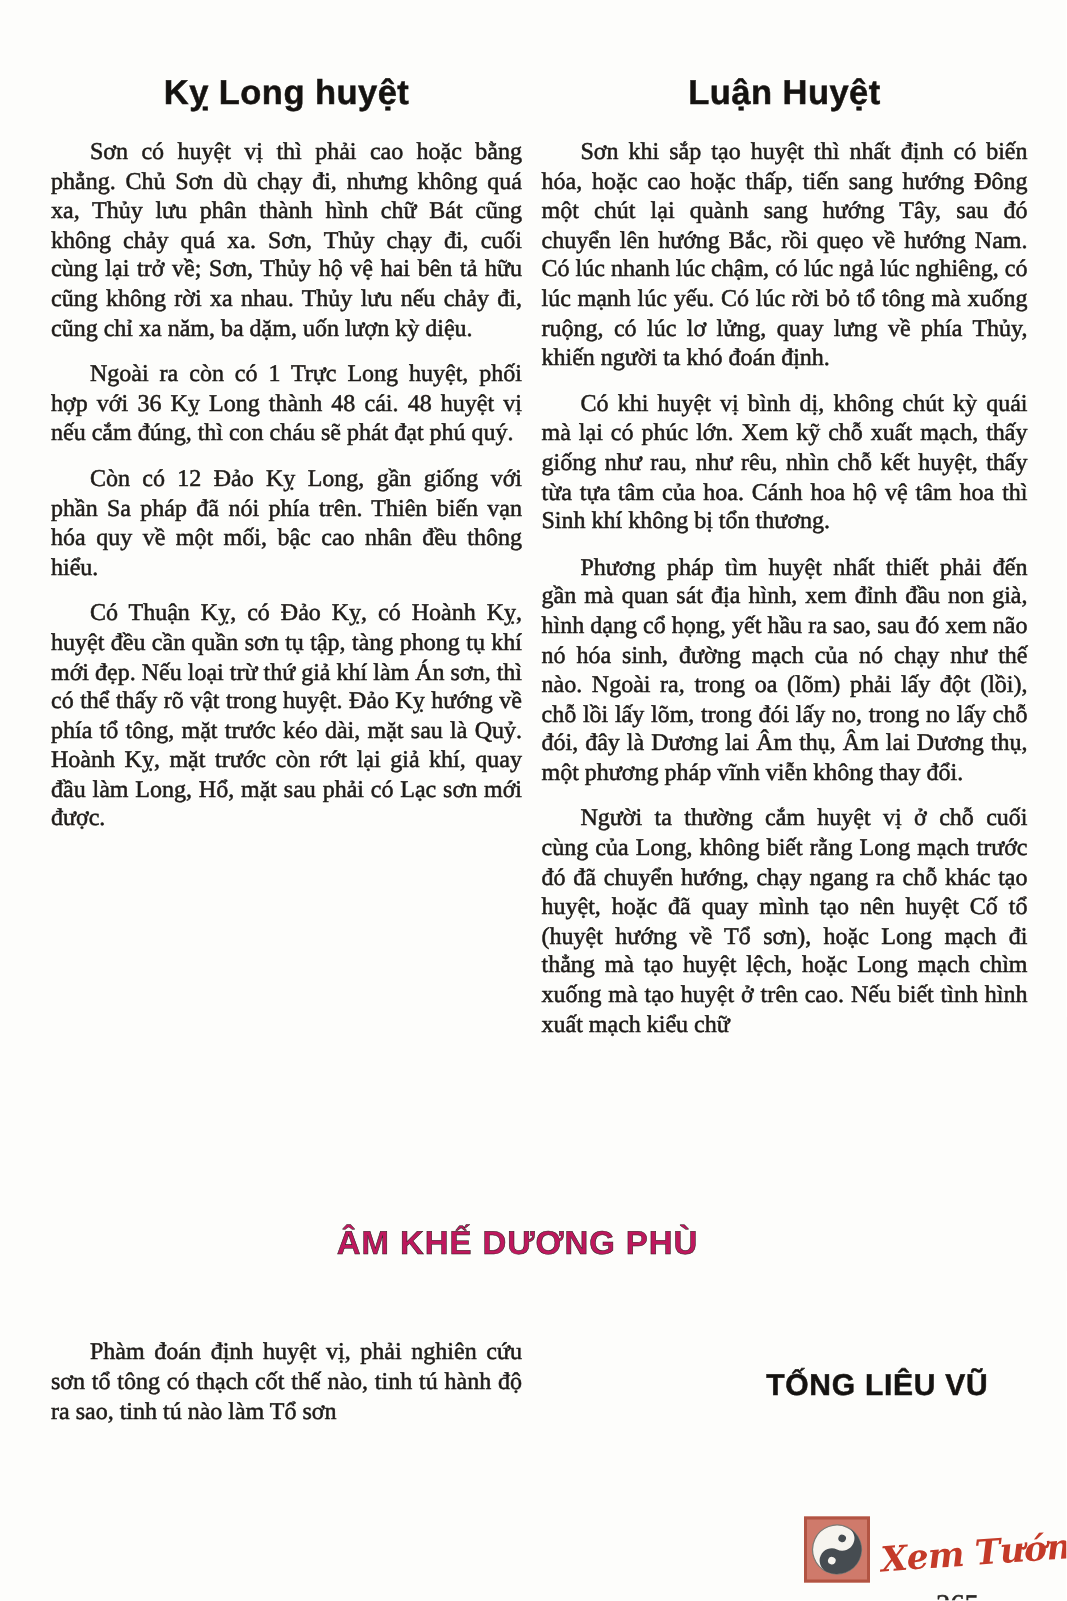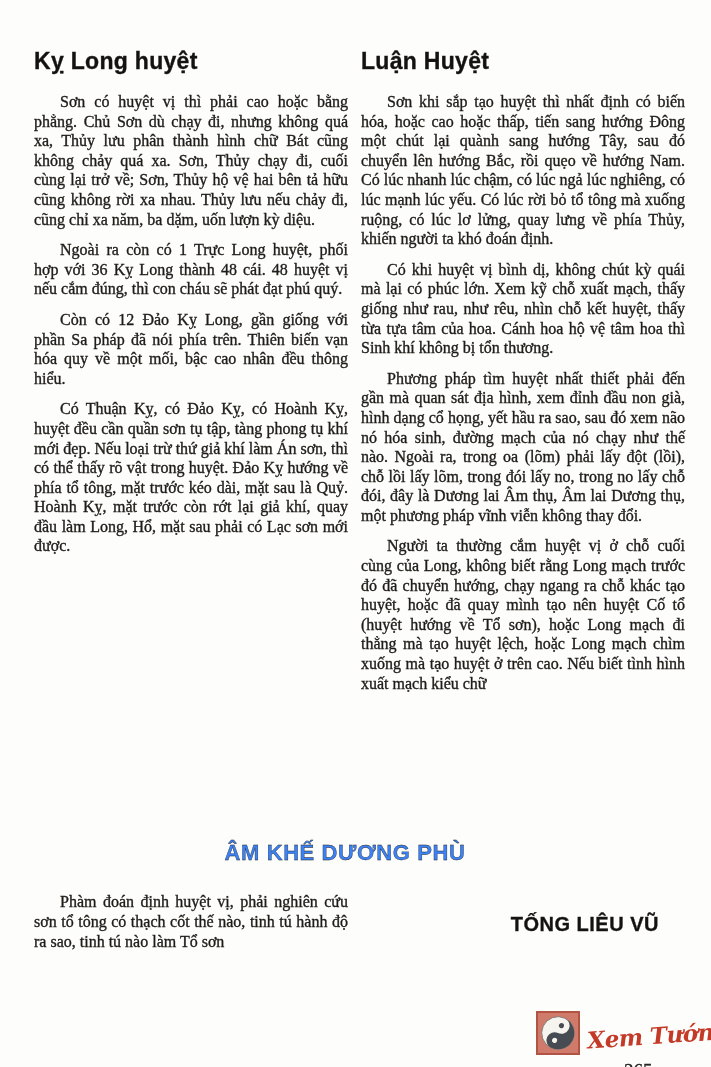--- a/index.html
+++ b/index.html
@@ -11,34 +11,34 @@
     color:#1f1c19;
     overflow:hidden;
     -webkit-text-stroke:0.35px #1f1c19;
   }
   .col { position:absolute; top:48px; }
   .col-left  { left:34px;  width:314px; }
   .col-right { left:361px; width:324px; }
   .col-heading {
     font-family:"Liberation Sans", sans-serif;
     font-weight:bold; font-size:23px; line-height:27px;
-    text-align:left; margin:0 0 17px 0; letter-spacing:0.3px;
+    text-align:center; margin:0 0 17px 0; letter-spacing:0.3px;
     color:#141210;
   }
   .col p {
     margin:0 0 11px 0;
     font-size:16px; line-height:19.6px;
     text-align:justify; text-indent:26px;
   }
   .col p.no-indent { text-indent:0; }
   .section-heading {
-    position:absolute; left:0; top:840px; width:690px;
+    position:absolute; left:0; top:816px; width:690px;
     font-family:"Liberation Sans", sans-serif;
     font-weight:bold; font-size:22px; letter-spacing:0.6px;
-    text-align:center; color:#3b82f6;
+    text-align:center; color:#be185d;
   }
   .author {
     position:absolute; right:52px; top:913px;
     font-family:"Liberation Sans", sans-serif;
     font-weight:bold; font-size:20px; letter-spacing:0.5px;
     color:#141210;
   }
   .bottom-par {
     position:absolute; top:892px;
     font-size:16px; line-height:19.8px; text-align:justify;

